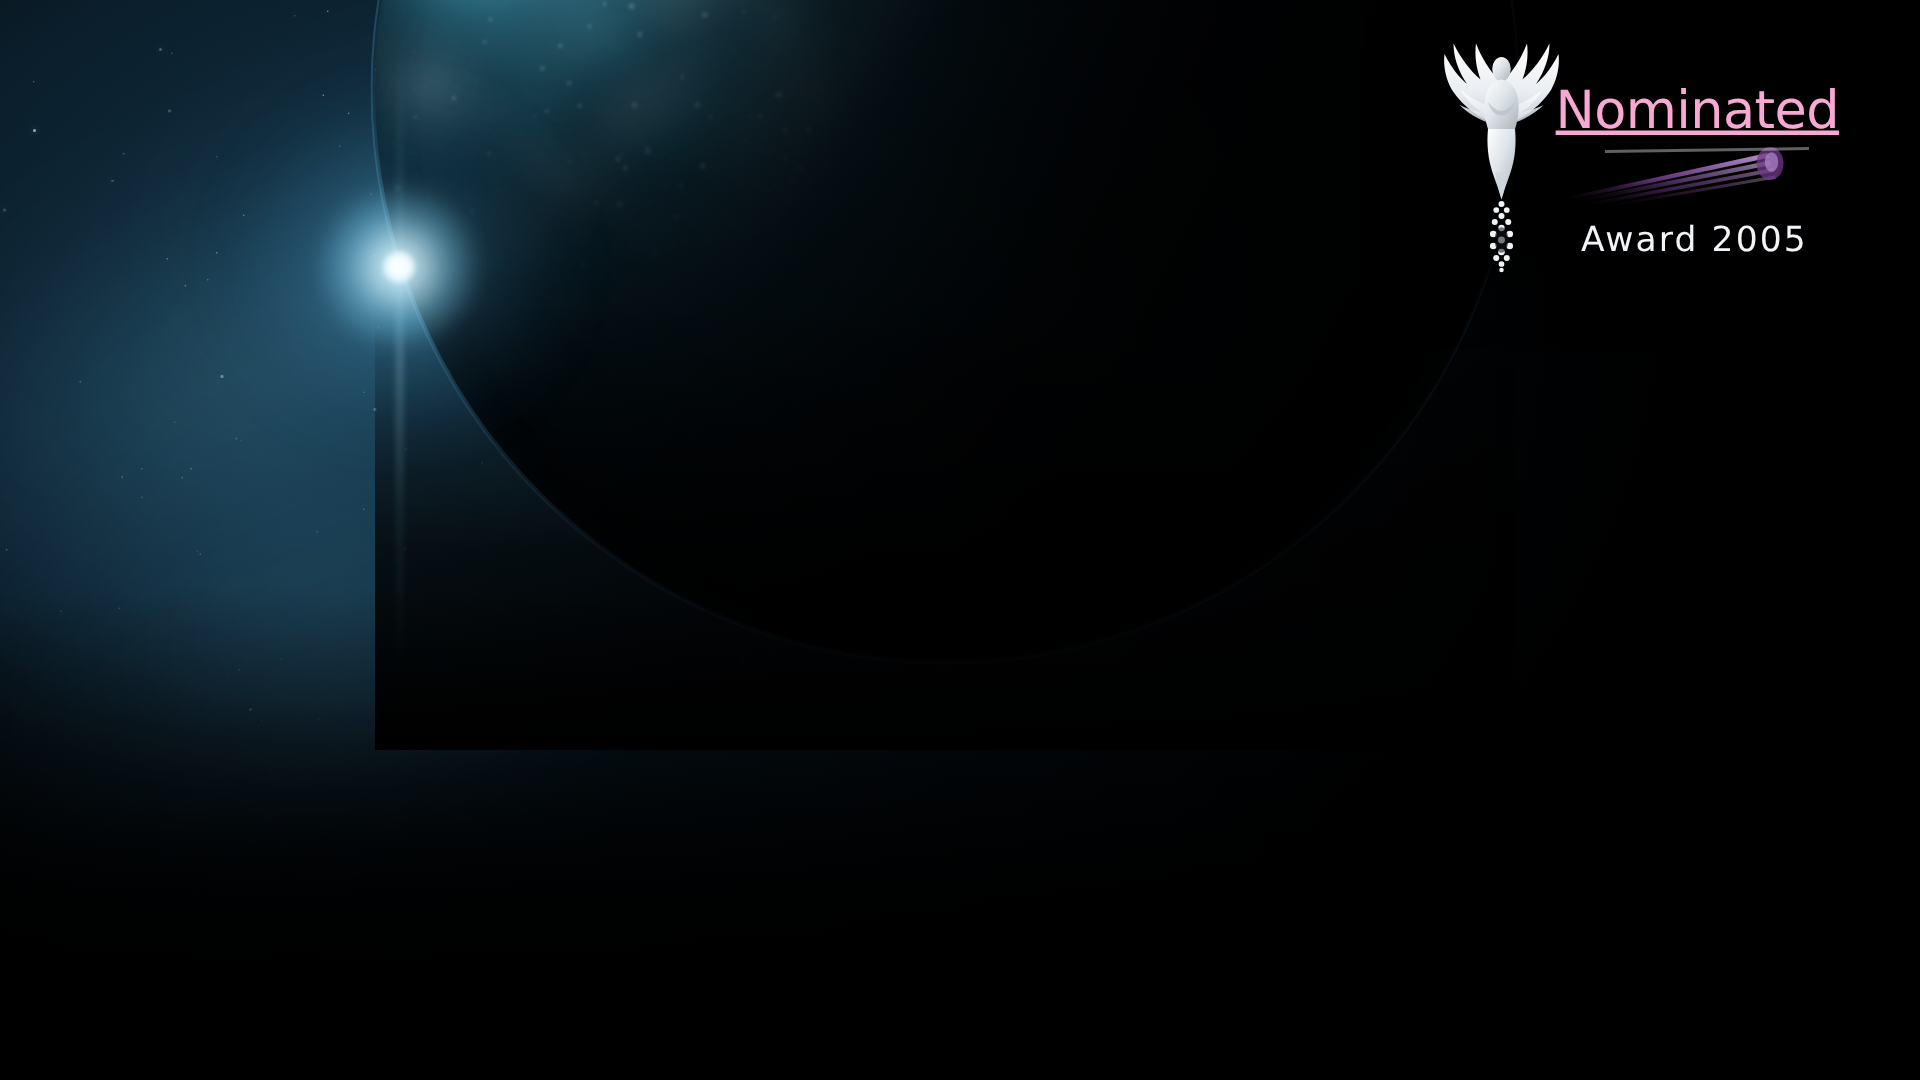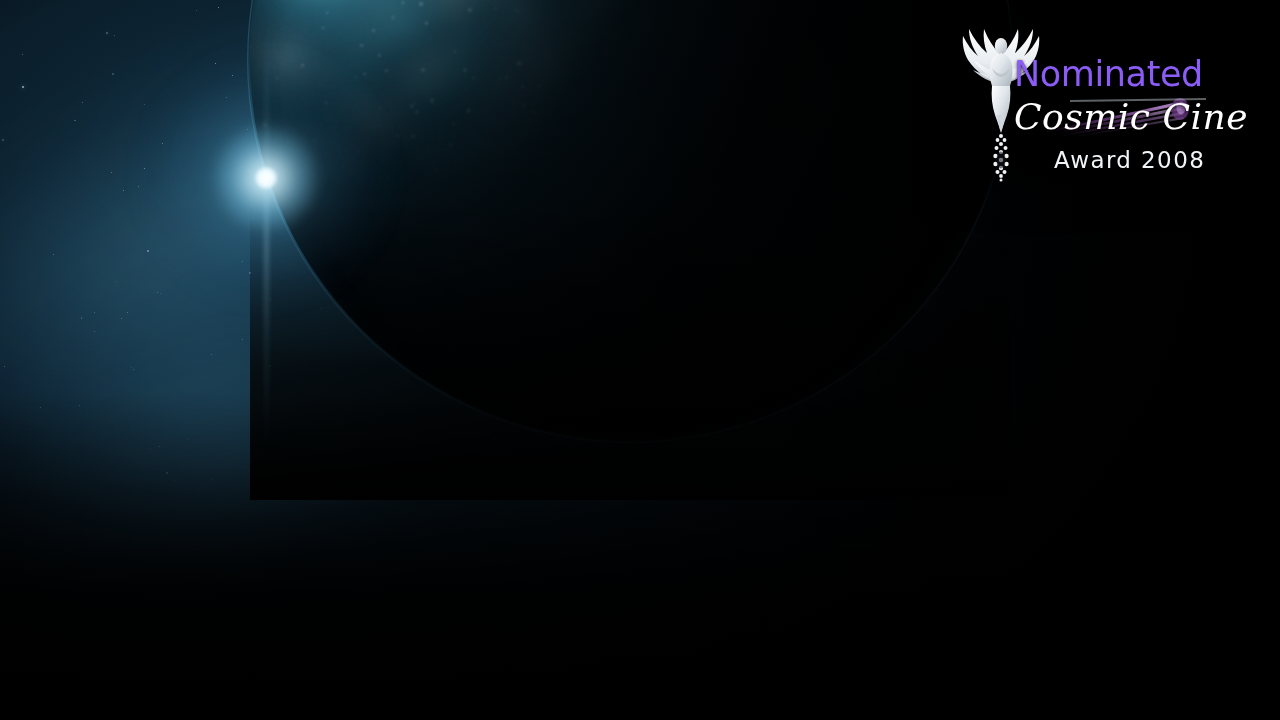--- a/index.html
+++ b/index.html
@@ -257,27 +257,28 @@
   }
   .badge-text {
     position: absolute;
     left: 56px; top: 0;
     width: 212px; height: 170px;
   }
   .badge-nominated {
     position: absolute;
     left: 0; top: 36px;
     width: 212px;
-    text-align: left;
+    text-align: right;
     font-family: "DejaVu Sans", sans-serif;
     font-weight: 400;
     font-size: 35px;
     letter-spacing: -0.4px;
-    color: #8b5cf6;
+    color: #f9a8d4;
     text-shadow: 0 1px 3px rgba(0,0,0,0.9);
+    text-decoration: underline;
   }
   .badge-cosmic-wrap {
     position: absolute;
     left: 0; top: 78px;
     width: 212px; height: 48px;
   }
   .badge-rays {
     position: absolute;
     left: 16px; top: 2px;
     width: 180px; height: 40px;
@@ -710,20 +711,19 @@
             </linearGradient>
           </defs>
           <path d="M16 33 L148 4 L150 7 L18 35 Z" fill="url(#rayG)"></path>
           <path d="M22 35 L150 9 L151 12 L24 37 Z" fill="url(#rayG2)" opacity="0.8"></path>
           <path d="M30 37 L152 14 L153 16.5 L31 39 Z" fill="url(#rayG)" opacity="0.6"></path>
           <path d="M42 38.5 L153 19 L154 21 L43 40 Z" fill="url(#rayG2)" opacity="0.45"></path>
           <ellipse cx="150" cy="11" rx="9" ry="11" fill="#6d3a86" opacity="0.75"></ellipse>
           <ellipse cx="151" cy="10" rx="4.5" ry="6.5" fill="#b487cc" opacity="0.7"></ellipse>
           <path d="M40 2 L176 0 L176 2 L40 4 Z" fill="#cfd6dd" opacity="0.45"></path>
         </svg>
-        <div class="badge-cosmic">Cosmic Cine</div>
       </div>
 
-      <div class="badge-award">Award 2008</div>
+      <div class="badge-award">Award 2005</div>
     </div>
   </div>
 
 </div>
 
 </body></html>

